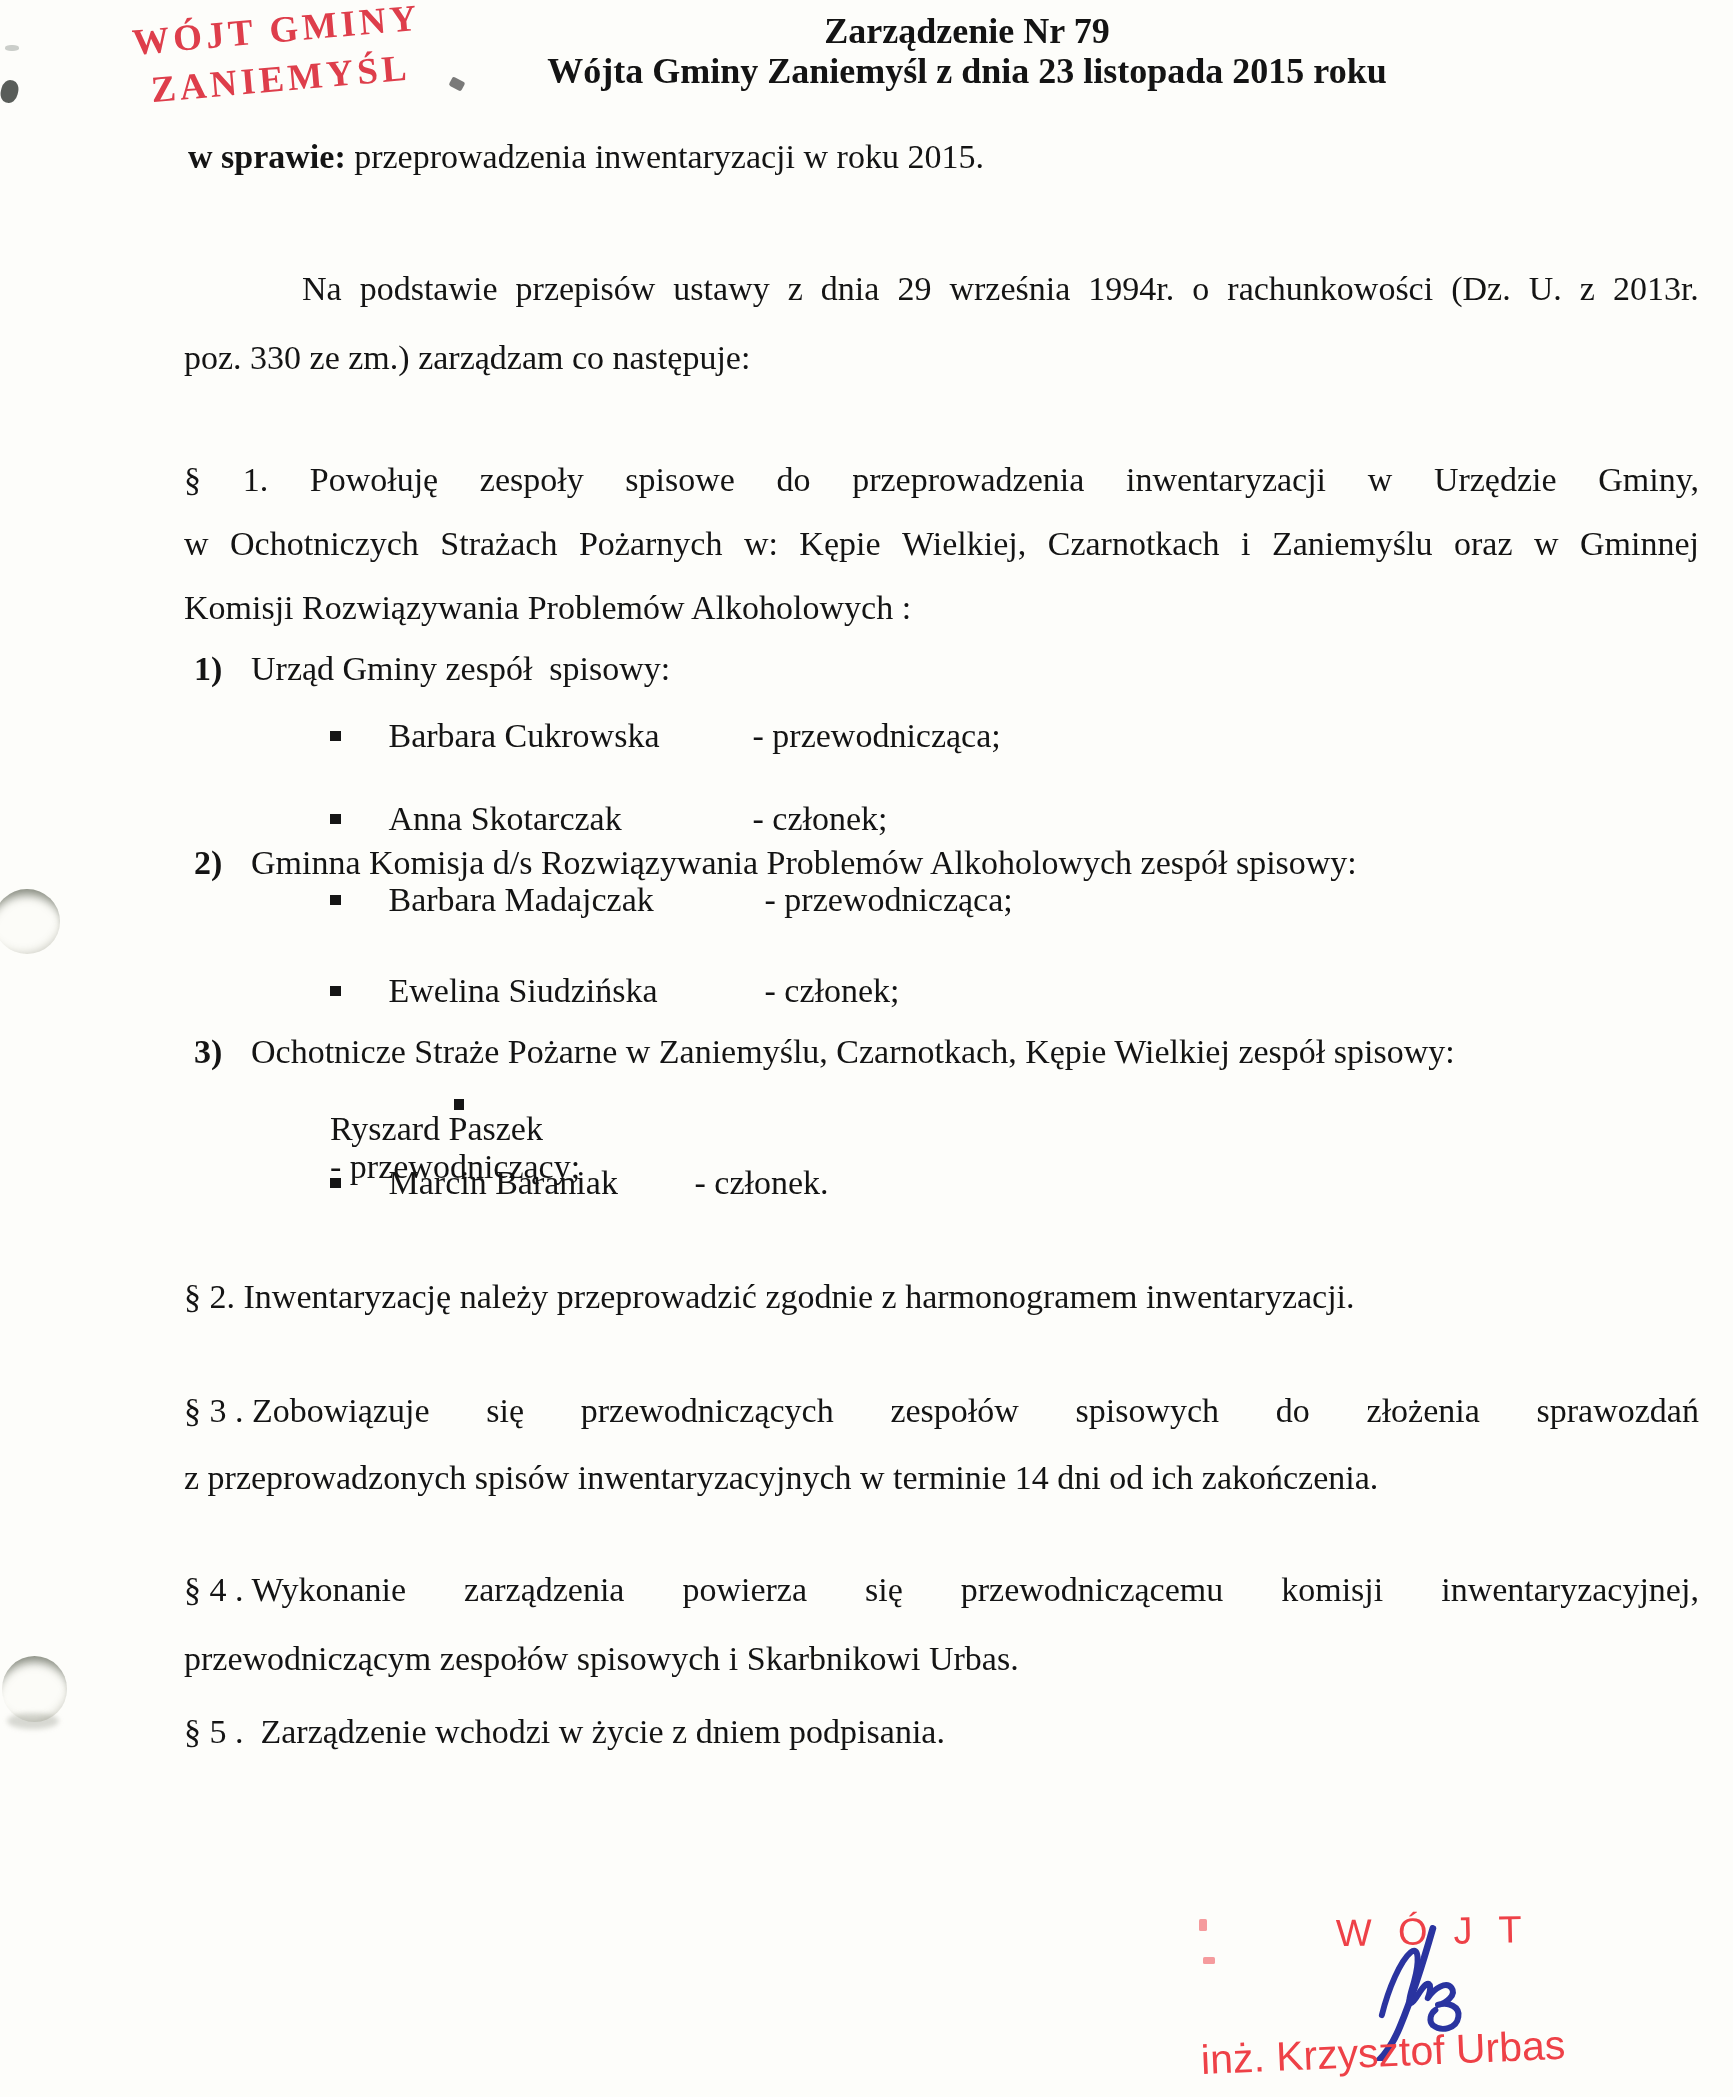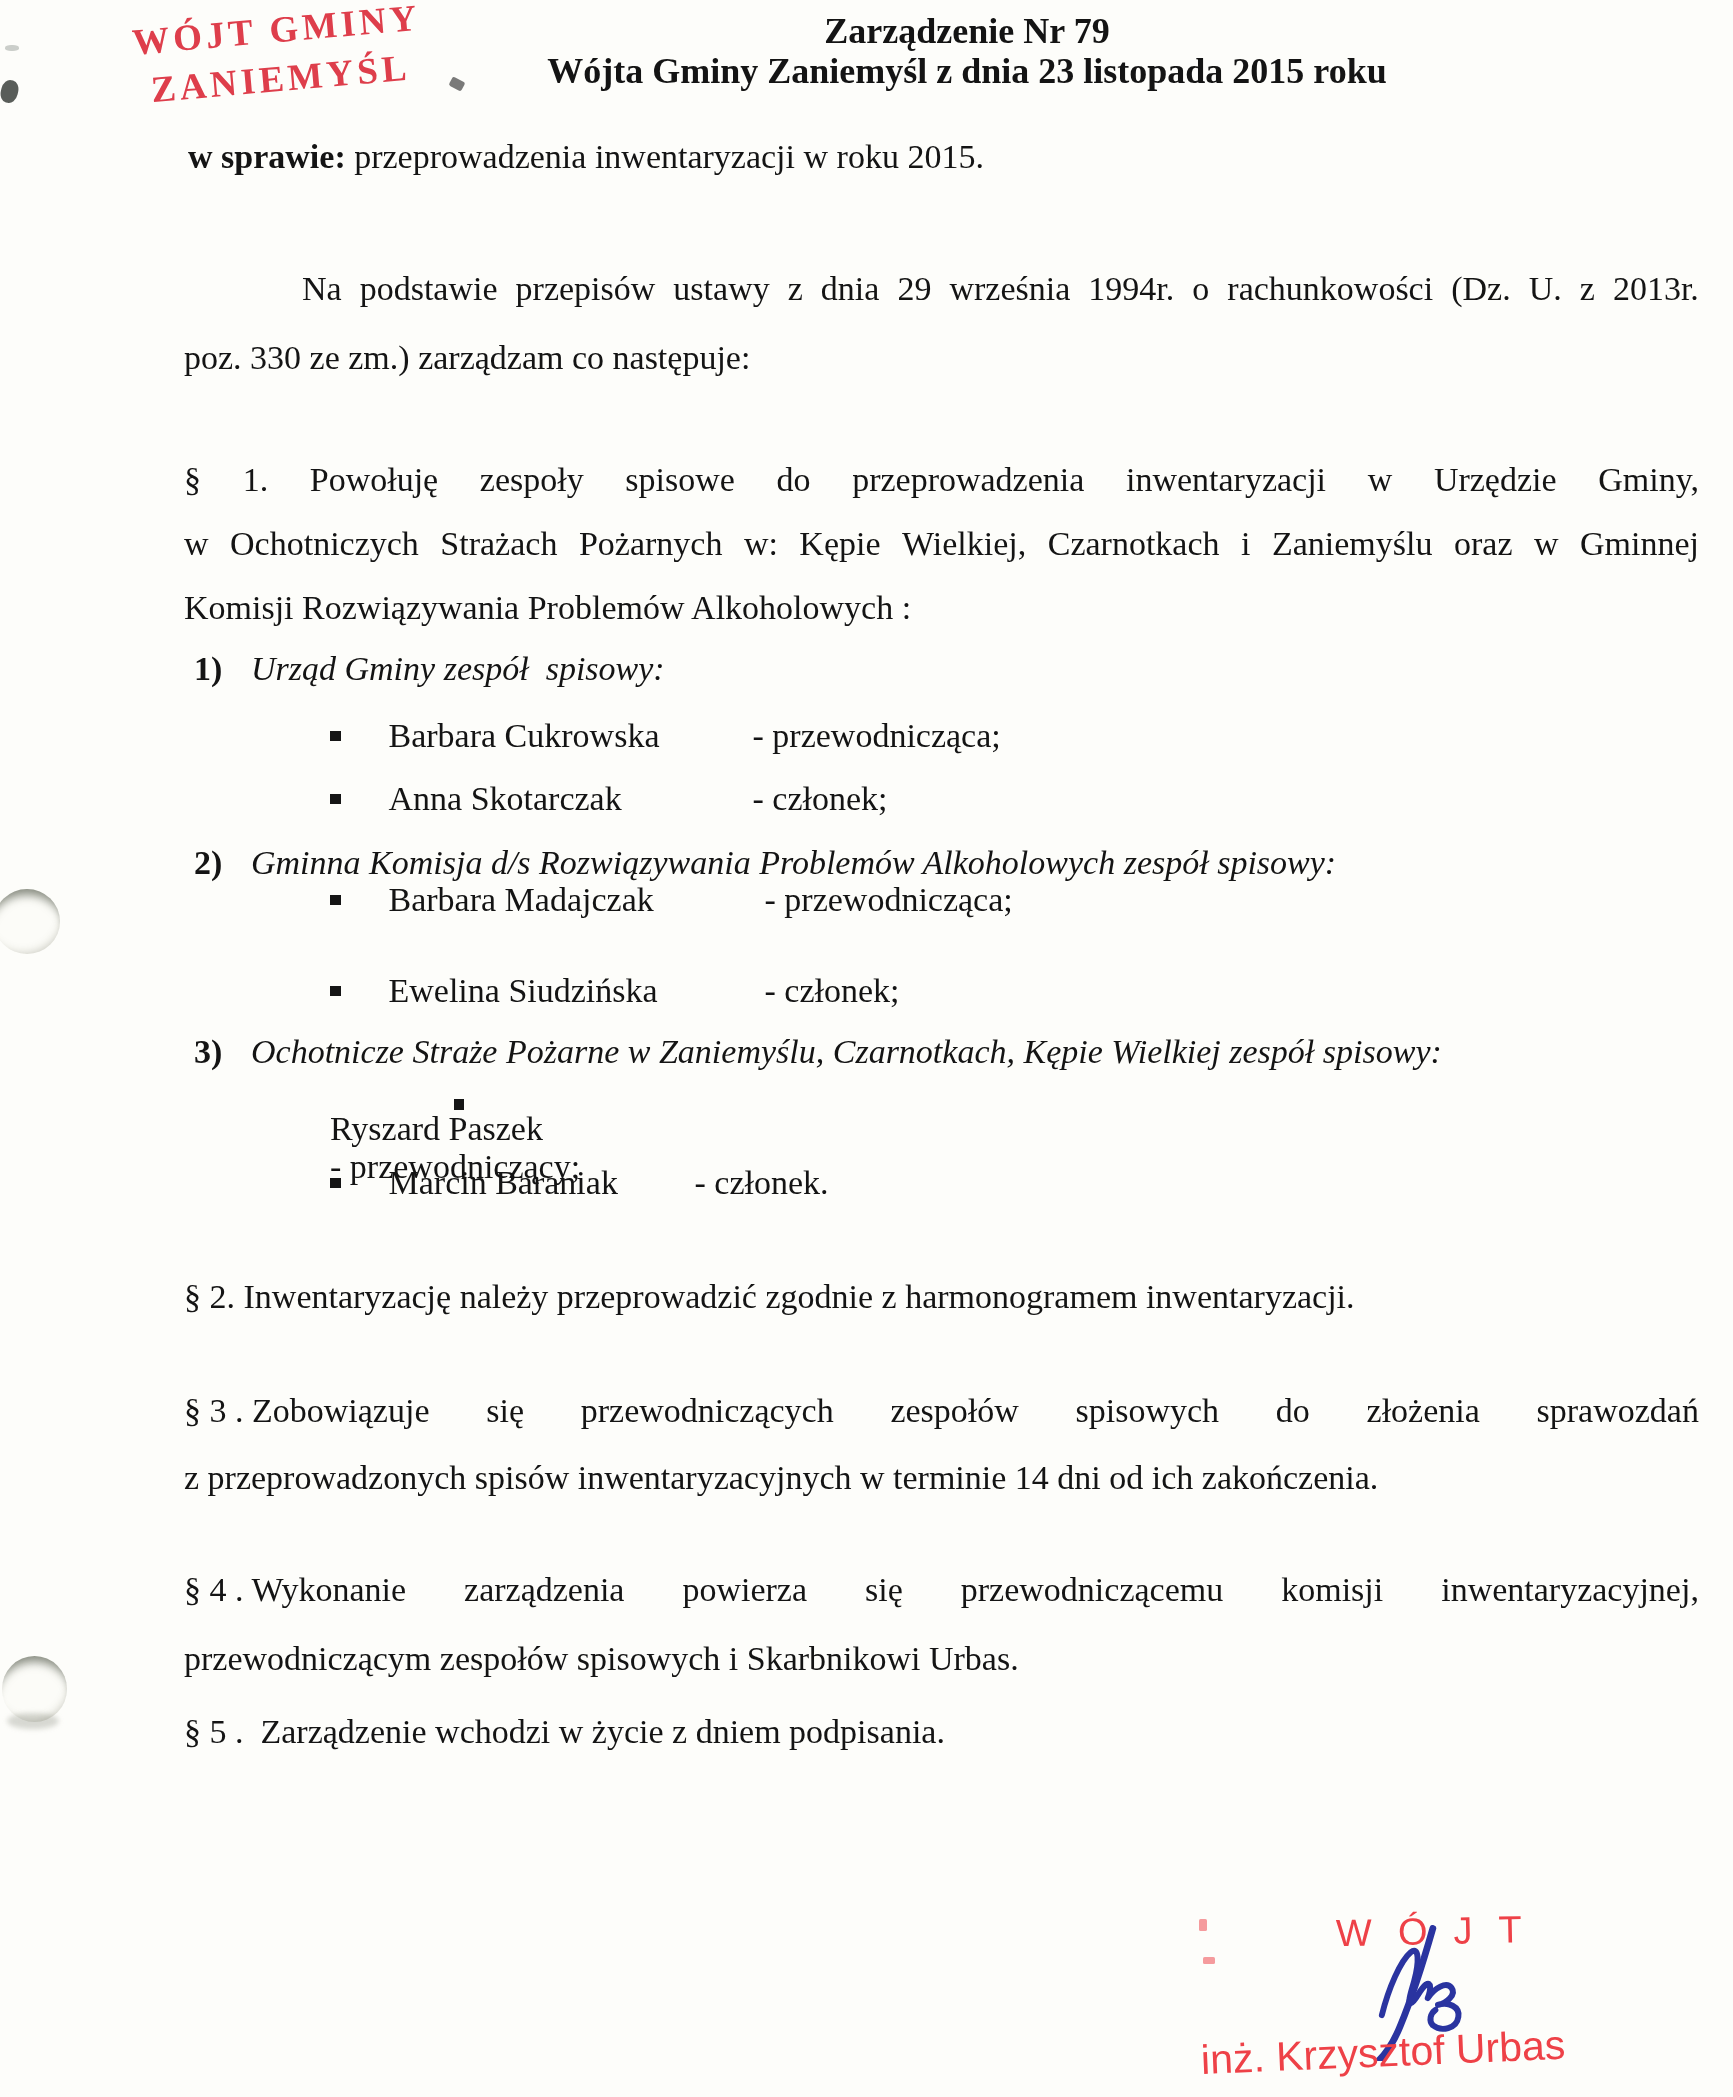--- a/index.html
+++ b/index.html
@@ -28,21 +28,21 @@
   
   .pl{position:absolute;left:184px;white-space:pre;}
   .jl{position:absolute;left:184px;width:1515px;display:flex;justify-content:space-between;box-sizing:border-box;}
   .jl span{white-space:pre;}
   .indent1{padding-left:118px;}
   .subject{position:absolute;left:188px;top:138px;white-space:pre;}
   .subject .lbl{font-weight:bold;}
   
   .nitem{position:absolute;left:194px;display:flex;}
   .nnum{font-weight:bold;min-width:57px;}
-  .ntext{white-space:pre;font-style:italic;}
+  .ntext{white-space:pre;}
   .member{position:absolute;left:330px;display:flex;align-items:baseline;}
   .bullet{width:10.5px;height:10.5px;background:#151515;display:inline-block;margin-right:48px;align-self:center;flex:none;}
   .mname{display:inline-block;white-space:pre;}
   .w1{min-width:364px;}.w2{min-width:376px;}.w3{min-width:306px;}
   .mrole{white-space:pre;}
   
   .sig-title{position:absolute;left:1336px;top:1910px;color:#ee4147;
     font-family:"Liberation Sans","DejaVu Sans",sans-serif;font-size:38px;
     letter-spacing:26px;transform:rotate(-1.2deg);white-space:pre;}
   .sig-name{position:absolute;left:1201px;top:2037px;color:#ee4147;
@@ -125,21 +125,21 @@
 
   <div class="nitem" style="top:650px;">
     <span class="nnum">1)</span>
       <span class="ntext">Urząd Gminy zespół  spisowy:</span>
   </div>
   <div class="member" style="top:717px;">
     <span class="bullet"></span>
       <span class="mname w1">Barbara Cukrowska</span>
       <span class="mrole">- przewodnicząca;</span>
   </div>
-  <div class="member" style="top:780px;">
+  <div class="member" style="top:800px;">
     <span class="bullet"></span>
       <span class="mname w1">Anna Skotarczak</span>
       <span class="mrole">- członek;</span>
   </div>
   <div class="nitem" style="top:844px;">
     <span class="nnum">2)</span>
       <span class="ntext">Gminna Komisja d/s Rozwiązywania Problemów Alkoholowych zespół spisowy:</span>
   </div>
   <div class="member" style="top:865px;margin-top:16px;">
     <span class="bullet"></span>

